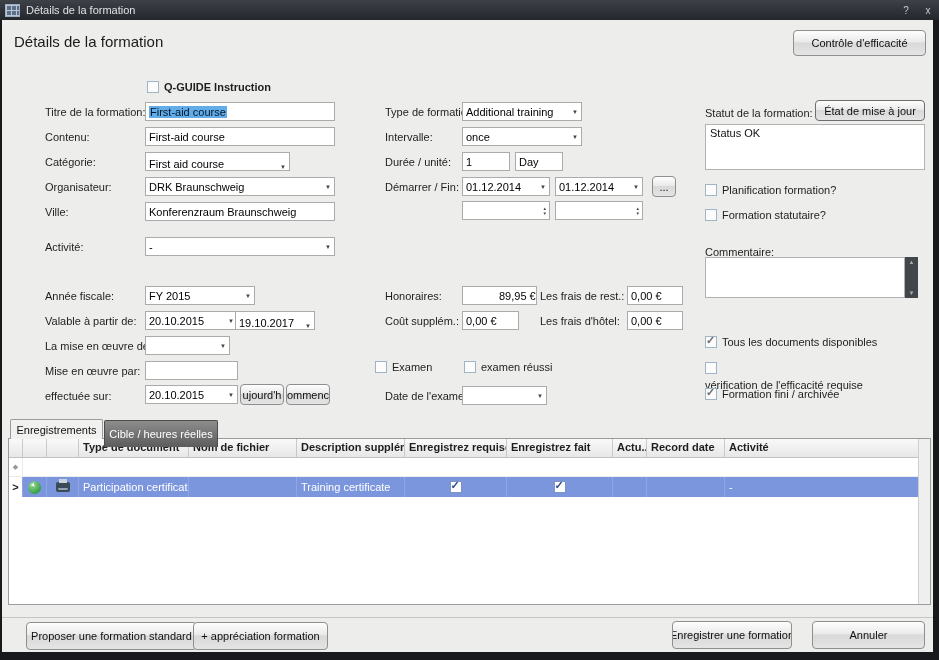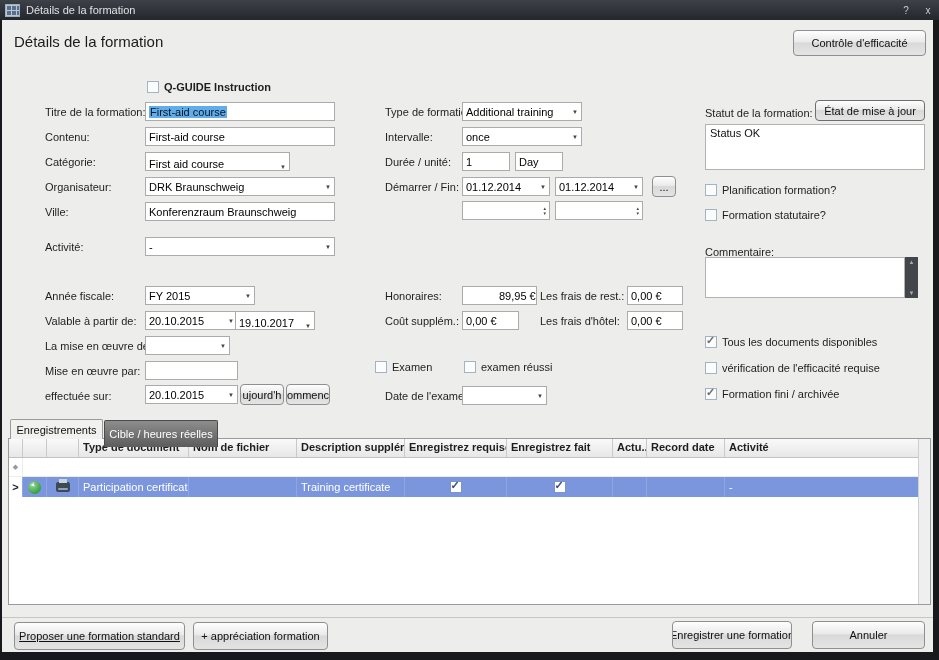--- a/index.html
+++ b/index.html
@@ -275,21 +275,21 @@
   </div>
   <div class="cscroll" style="left:905px;top:257px;width:13px;height:41px;">
     <span>▲</span>
     <span>▼</span>
   </div>
 
   <div class="chkrow" style="left:705px;top:336px;">
     <span class="chk checked"></span>
     <span>Tous les documents disponibles</span>
   </div>
-  <div class="chkrow" style="left:705px;top:362px;">
+  <div class="chkrow" style="left:705px;top:362px;flex-direction:column;">
     <span class="chk"></span>
     <span>vérification de l'efficacité requise</span>
   </div>
   <div class="chkrow" style="left:705px;top:388px;">
     <span class="chk checked"></span>
     <span>Formation fini / archivée</span>
   </div>
 
   <div class="tab active" style="left:10px;top:419px;width:93px;height:20px;">Enregistrements</div>
   <div class="tab inactive" style="left:104px;top:420px;width:114px;height:27px;">Cible / heures réelles</div>
@@ -329,21 +329,21 @@
           <span class="gchk checked"></span>
         </div>
       <div class="dcell w8"></div>
       <div class="dcell w9"></div>
       <div class="dcell w10" style="border-right:none;">-</div>
     </div>
     <div class="vscroll"></div>
   </div>
 
   <div class="sep"></div>
-  <div class="btn" style="left:14px;top:622px;width:171px;height:28px;text-decoration:underline;">Proposer une formation standard</div>
+  <div class="btn" style="left:26px;top:622px;width:171px;height:28px;">Proposer une formation standard</div>
   <div class="btn" style="left:193px;top:622px;width:135px;height:28px;">+ appréciation formation</div>
   <div class="btn" style="left:672px;top:621px;width:120px;height:28px;">Enregistrer une formation</div>
   <div class="btn" style="left:812px;top:621px;width:113px;height:28px;">Annuler</div>
 
   <div class="frame-left"></div>
   <div class="frame-right"></div>
   <div class="frame-bottom"></div>
 </div>
 
 </body></html>

